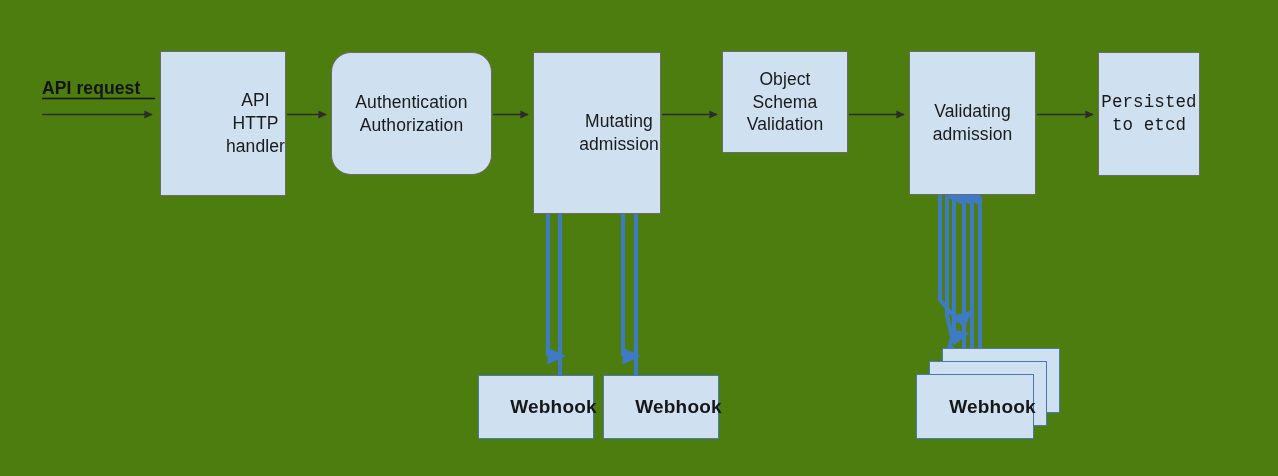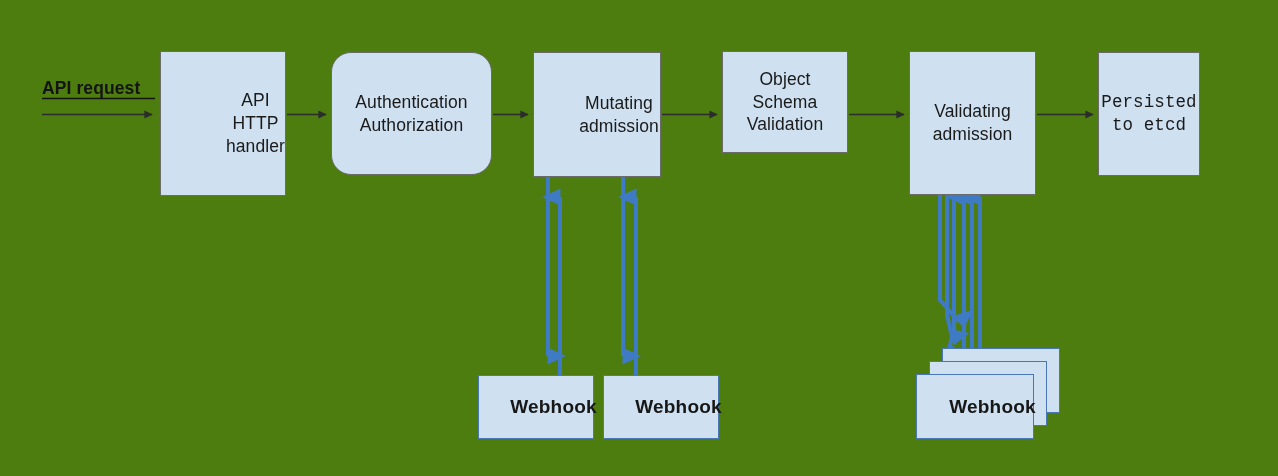--- a/index.html
+++ b/index.html
@@ -134,21 +134,21 @@
     <span class="lbl">API
 HTTP
 handler</span>
   </div>
 
   <div class="node" style="left:331px;top:52px;width:161px;height:123px;border-radius:20px;">
     <span class="lbl">Authentication
 Authorization</span>
   </div>
 
-  <div class="node" style="left:533px;top:52px;width:128px;height:125px;padding-left:44px;">
+  <div class="node" style="left:533px;top:52px;width:128px;height:162px;padding-left:44px;">
     <span class="lbl">Mutating
 admission</span>
   </div>
 
   <div class="node" style="left:722px;top:51px;width:126px;height:102px;">
     <span class="lbl">Object
 Schema
 Validation</span>
   </div>
 

